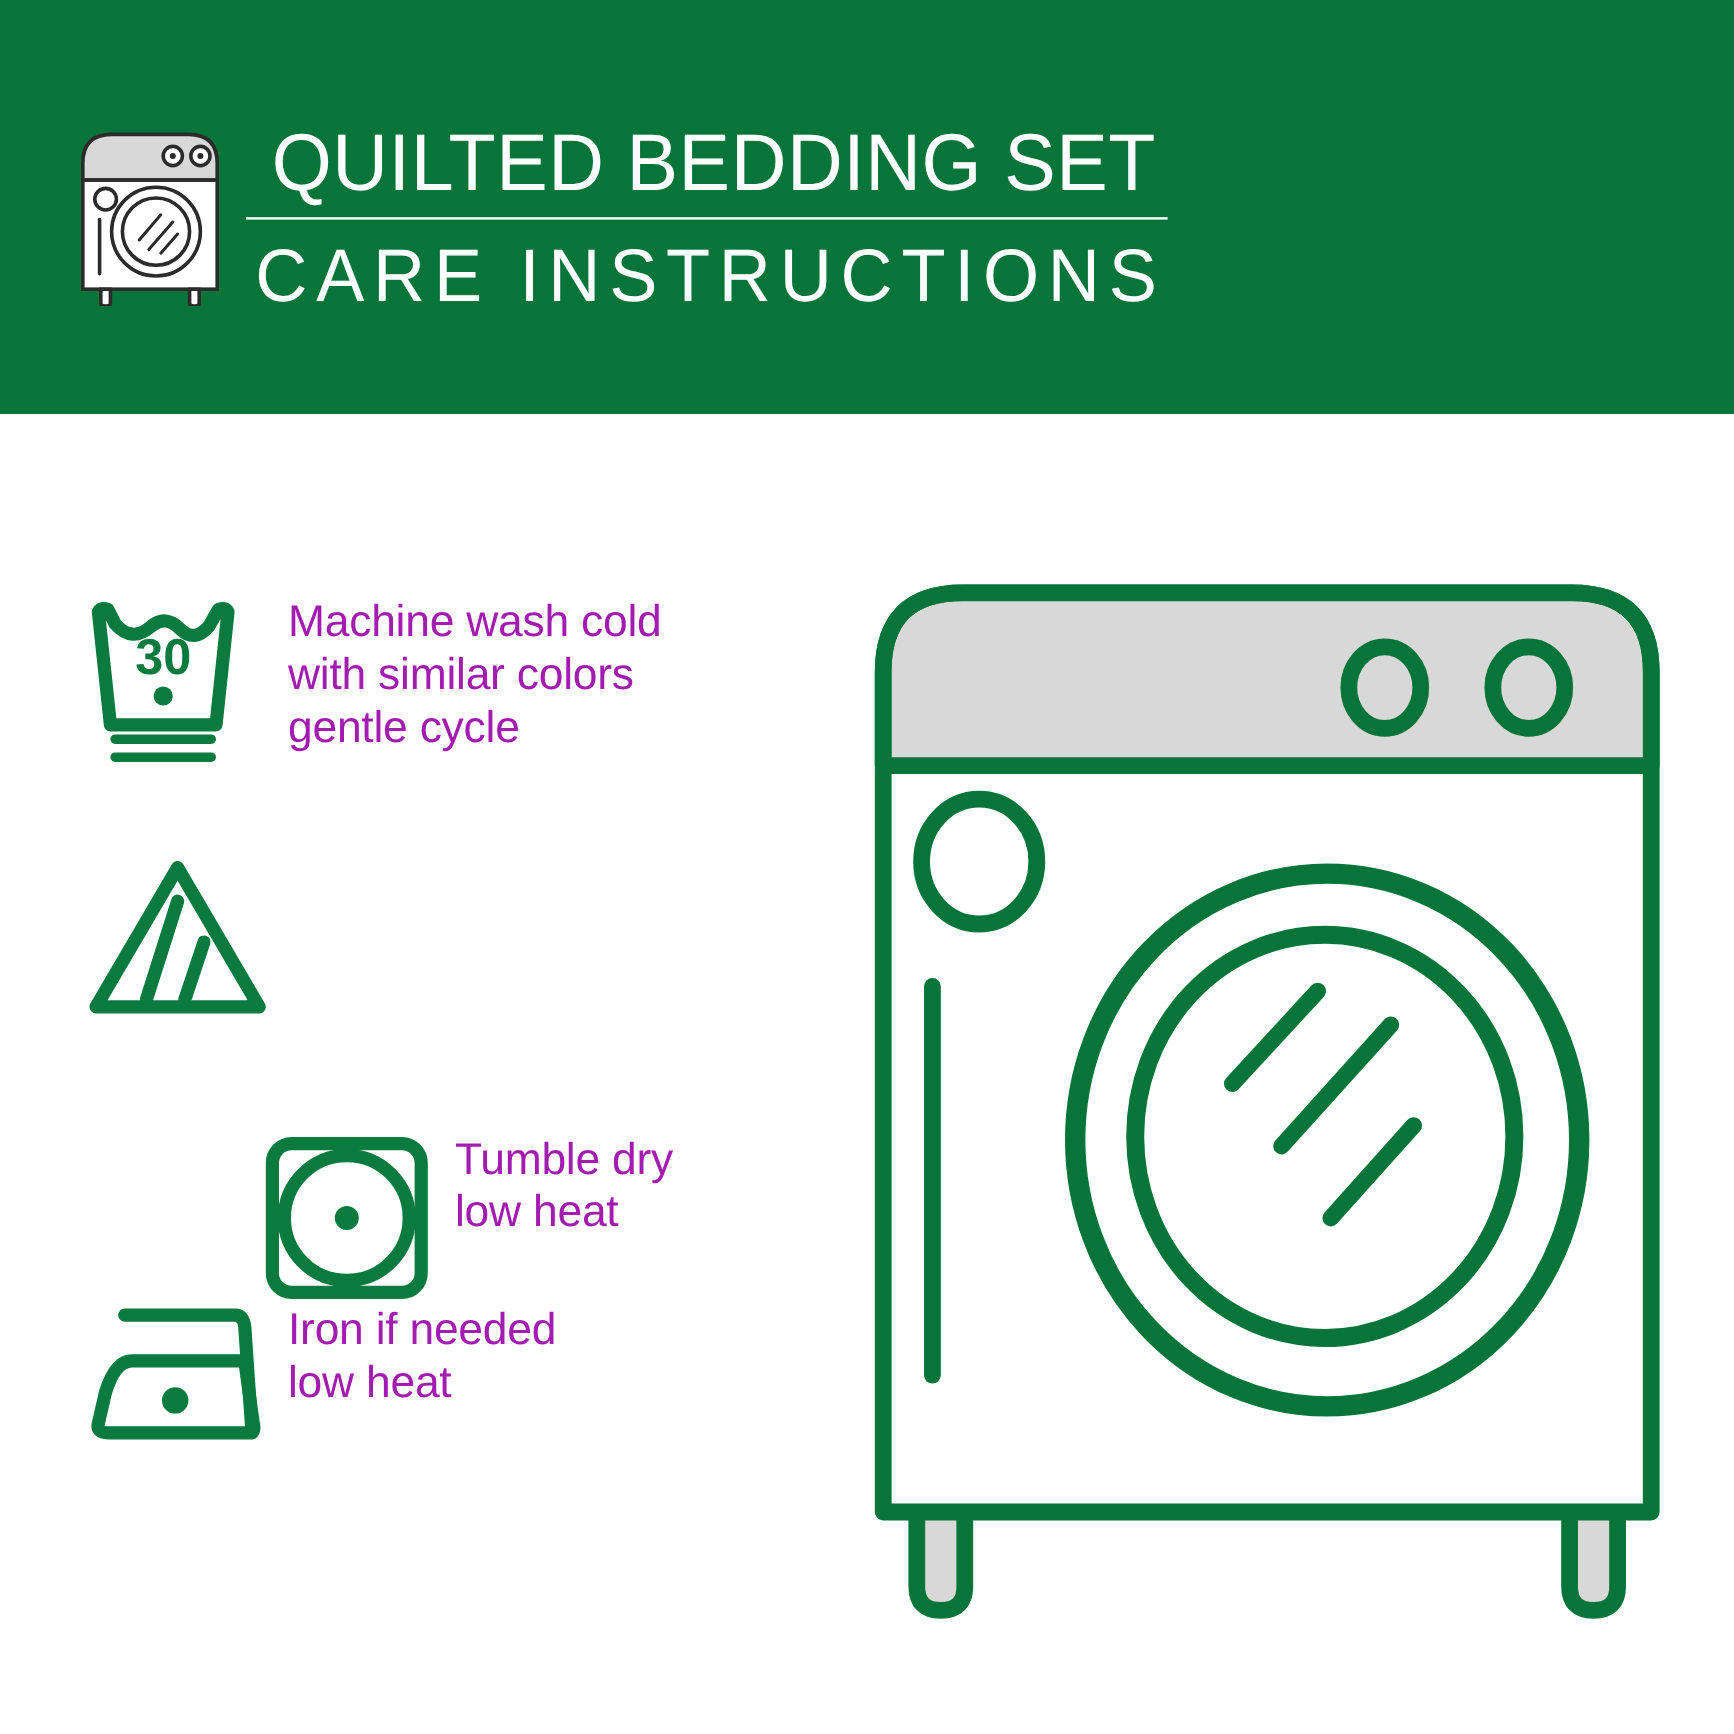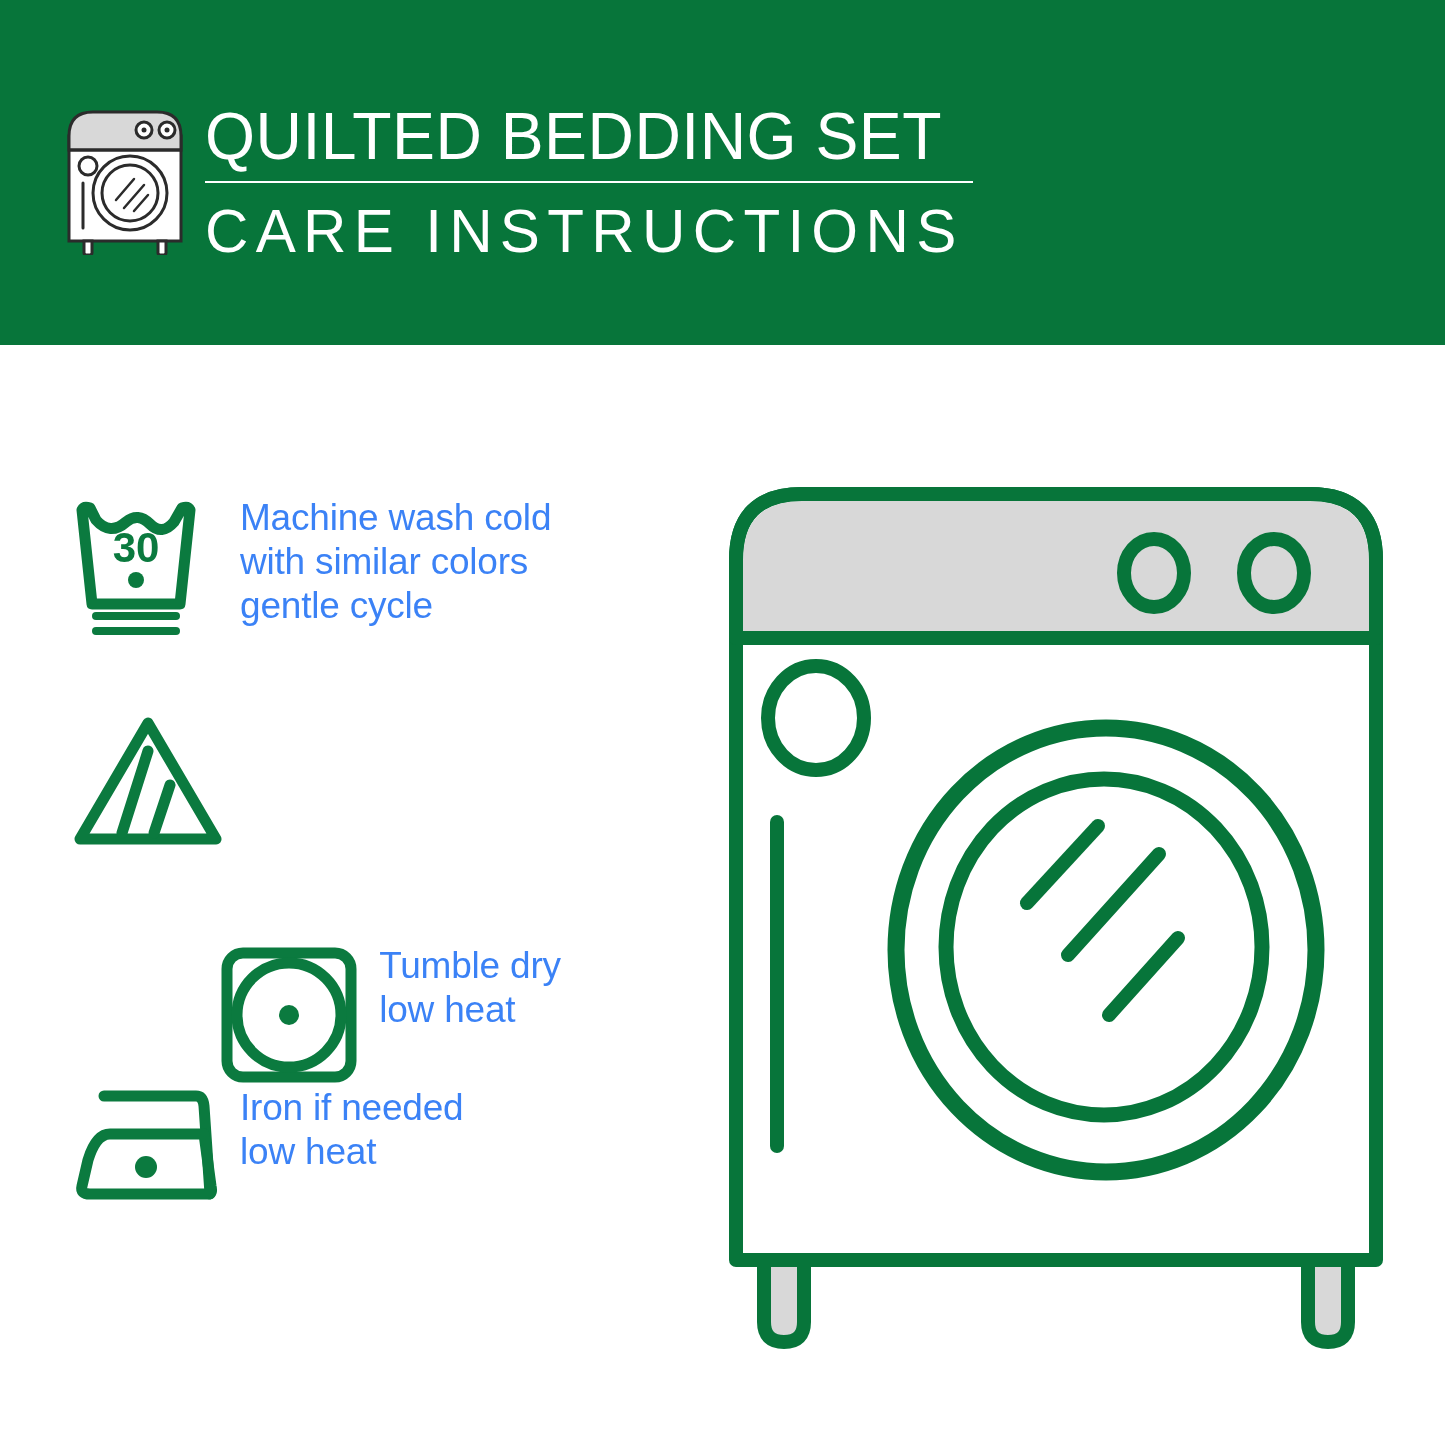--- a/index.html
+++ b/index.html
@@ -19,20 +19,21 @@
   }
 
   
   #header-band {
     position: absolute;
     left: 0;
     top: 0;
     width: 1445px;
     height: 345px;
     background: #07753a;
+    text-align: right;
   }
   #header-logo {
     position: absolute;
     left: 62px;
     top: 103px;
     width: 126px;
     height: 152px;
   }
   #header-text-block {
     position: absolute;
@@ -79,21 +80,21 @@
     width: 640px;
   }
   .care-symbol {
     width: 180px;
     flex: 0 0 180px;
     display: flex;
     align-items: center;
     justify-content: center;
   }
   .care-label {
-    color: #3b82f6;
+    color: #a21caf;
     font-family: "Liberation Sans", sans-serif;
     font-size: 37px;
     font-weight: 400;
     line-height: 44px;
     letter-spacing: -0.2px;
     padding-top: 4px;
     white-space: pre-line;
   }
 
   #row-wash   { top: 492px; }

